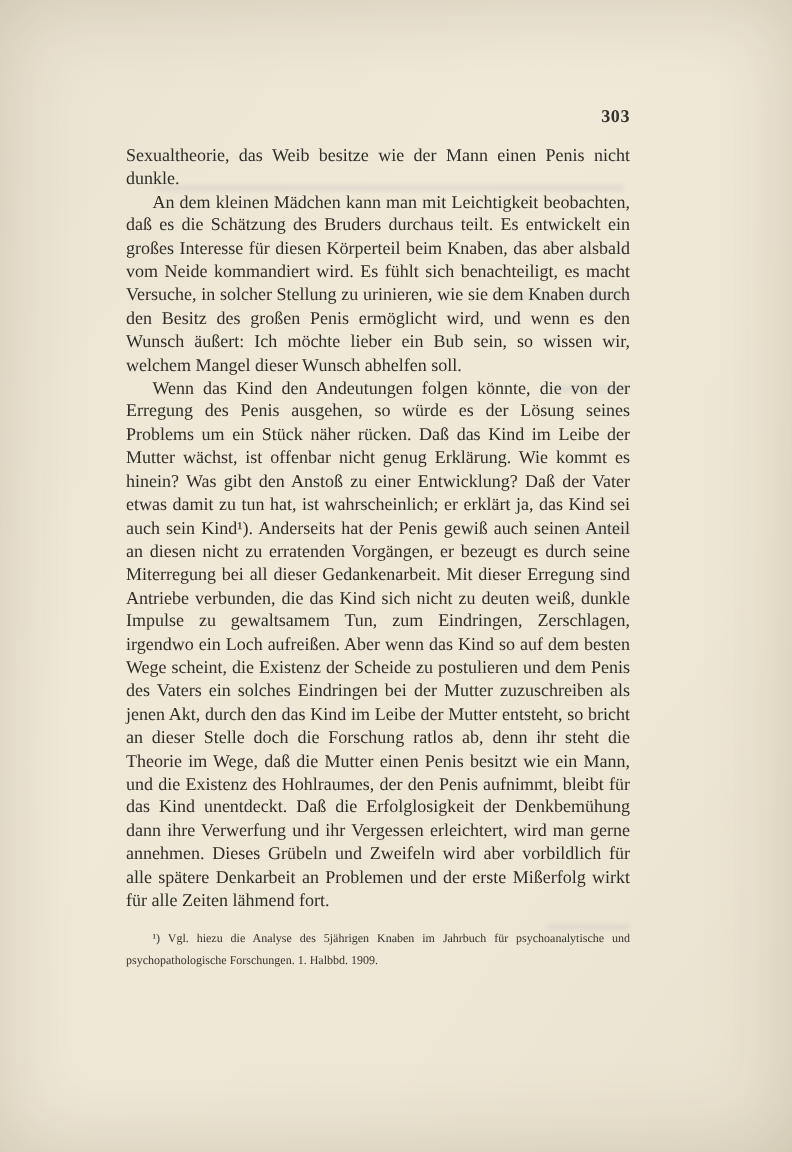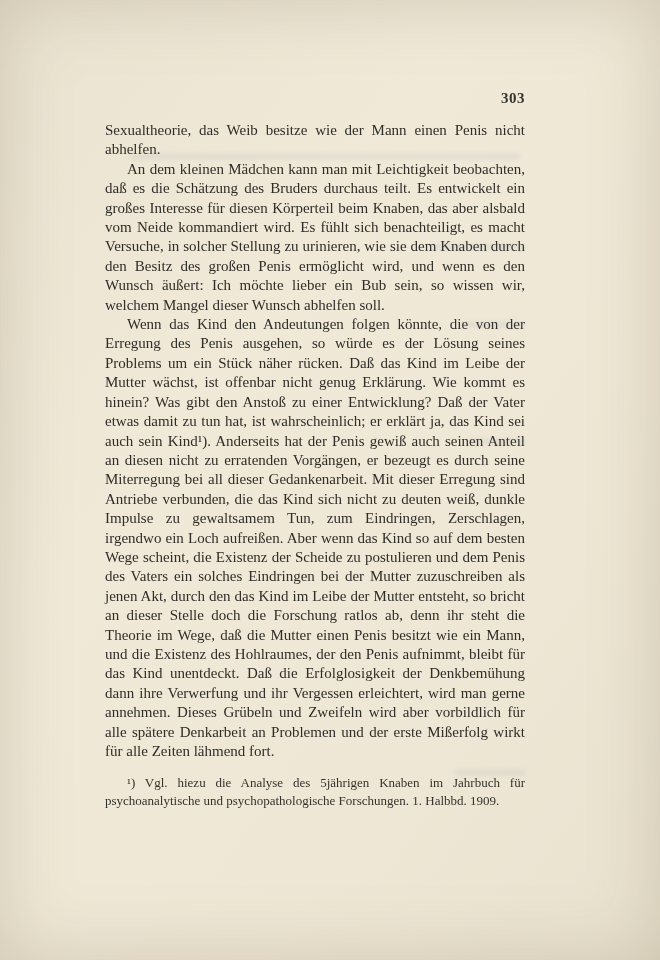--- a/index.html
+++ b/index.html
@@ -49,21 +49,21 @@
   }
   .para {
     margin: 0;
     text-indent: 22px;
   }
   .para.no-indent {
     text-indent: 0;
   }
   .footnote {
     margin-top: 13px;
-    font-size: 13px;
+    font-size: 10px;
     line-height: 17.5px;
     text-indent: 22px;
     text-align: justify;
     color: #34322c;
   }
   
   .bleed {
     position: absolute;
     pointer-events: none;
     filter: blur(2px);
@@ -85,21 +85,21 @@
   .bleed-5 { left: 455px; top: 766px; width: 70px;  height: 12px; }
 </style>
 </head>
 <body>
 
 <div class="page">
 
   <div class="page-number">303</div>
 
   <div class="text-block">
-    <p class="para no-indent">Sexualtheorie, das Weib besitze wie der Mann einen Penis nicht abhelfen.</p>
+    <p class="para no-indent">Sexualtheorie, das Weib besitze wie der Mann einen Penis nicht dunkle.</p>
     <p class="para">An dem kleinen Mädchen kann man mit Leichtigkeit beobachten, daß es die Schätzung des Bruders durchaus teilt. Es entwickelt ein großes Interesse für diesen Körperteil beim Knaben, das aber alsbald vom Neide kommandiert wird. Es fühlt sich benachteiligt, es macht Versuche, in solcher Stellung zu urinieren, wie sie dem Knaben durch den Besitz des großen Penis ermöglicht wird, und wenn es den Wunsch äußert: Ich möchte lieber ein Bub sein, so wissen wir, welchem Mangel dieser Wunsch abhelfen soll.</p>
     <p class="para">Wenn das Kind den Andeutungen folgen könnte, die von der Erregung des Penis ausgehen, so würde es der Lösung seines Problems um ein Stück näher rücken. Daß das Kind im Leibe der Mutter wächst, ist offenbar nicht genug Erklärung. Wie kommt es hinein? Was gibt den Anstoß zu einer Entwicklung? Daß der Vater etwas damit zu tun hat, ist wahrscheinlich; er erklärt ja, das Kind sei auch sein Kind¹). Anderseits hat der Penis gewiß auch seinen Anteil an diesen nicht zu erratenden Vorgängen, er bezeugt es durch seine Miterregung bei all dieser Gedankenarbeit. Mit dieser Erregung sind Antriebe verbunden, die das Kind sich nicht zu deuten weiß, dunkle Impulse zu gewaltsamem Tun, zum Eindringen, Zerschlagen, irgendwo ein Loch aufreißen. Aber wenn das Kind so auf dem besten Wege scheint, die Existenz der Scheide zu postulieren und dem Penis des Vaters ein solches Eindringen bei der Mutter zuzuschreiben als jenen Akt, durch den das Kind im Leibe der Mutter entsteht, so bricht an dieser Stelle doch die Forschung ratlos ab, denn ihr steht die Theorie im Wege, daß die Mutter einen Penis besitzt wie ein Mann, und die Existenz des Hohlraumes, der den Penis aufnimmt, bleibt für das Kind unentdeckt. Daß die Erfolglosigkeit der Denkbemühung dann ihre Verwerfung und ihr Vergessen erleichtert, wird man gerne annehmen. Dieses Grübeln und Zweifeln wird aber vorbildlich für alle spätere Denkarbeit an Problemen und der erste Mißerfolg wirkt für alle Zeiten lähmend fort.</p>
     <div class="footnote">¹) Vgl. hiezu die Analyse des 5jährigen Knaben im Jahrbuch für psychoanalytische und psychopathologische Forschungen. 1. Halbbd. 1909.</div>
   </div>
 
   <div class="bleed bleed-1"></div>
   <div class="bleed bleed-2"></div>
   <div class="bleed bleed-3"></div>
   <div class="bleed bleed-4"></div>
   <div class="bleed bleed-5"></div>

